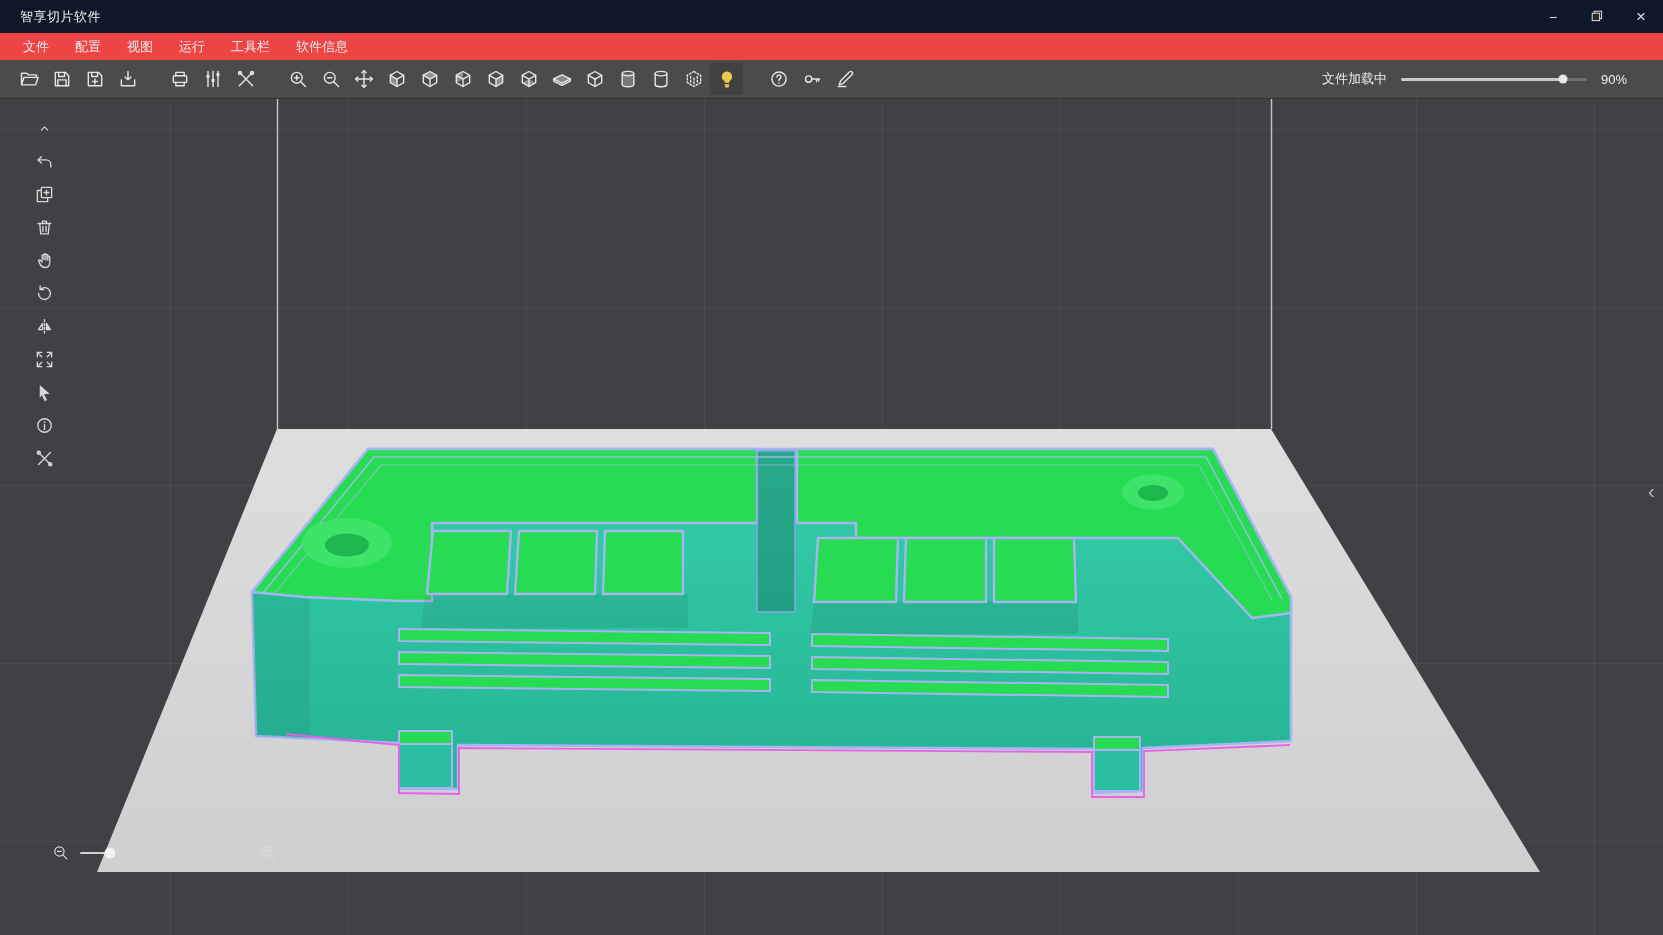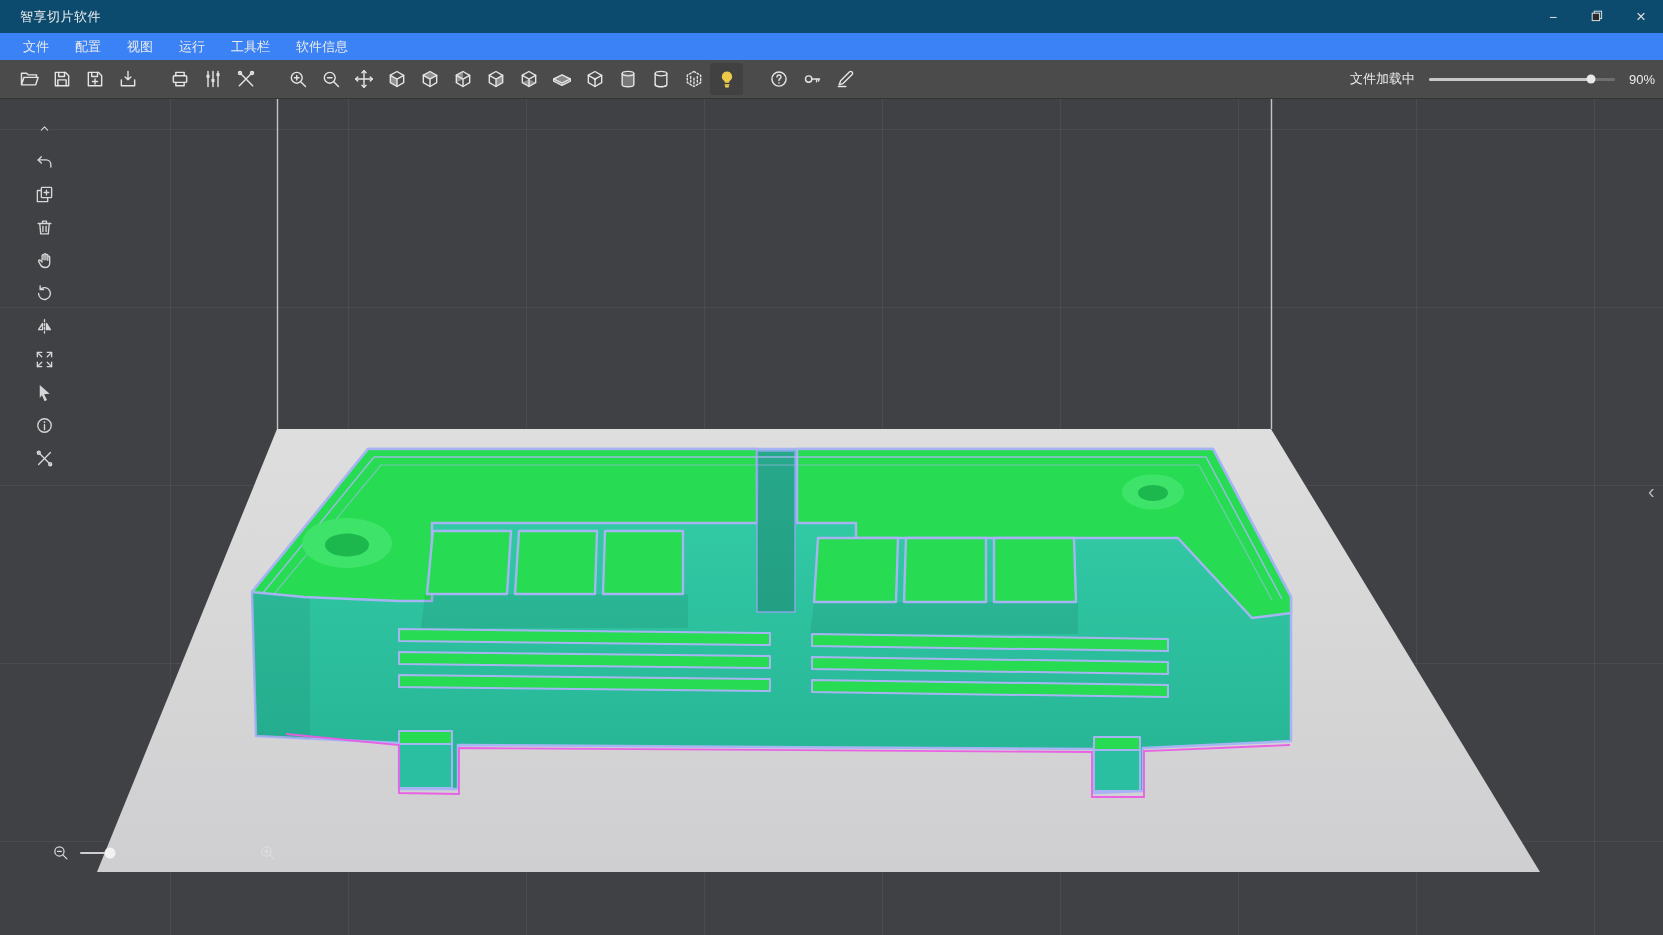--- a/index.html
+++ b/index.html
@@ -5,41 +5,41 @@
   * { box-sizing: border-box; margin: 0; padding: 0; }
   html,body { width:1663px; height:935px; overflow:hidden; }
   body {
     font-family: "Liberation Sans", "DejaVu Sans", sans-serif;
     background:#404144; color:#e8e8e8; font-size:13px;
     -webkit-font-smoothing: antialiased;
   }
   .app { width:1663px; height:935px; display:flex; flex-direction:column; }
 
   
-  .titlebar { height:33px; background:#0c4a6e; display:flex; align-items:center; flex:0 0 33px; }
+  .titlebar { height:33px; background:#0f172a; display:flex; align-items:center; flex:0 0 33px; }
   .titlebar .title { padding-left:20px; font-size:13px; color:#f0f0f0; letter-spacing:.5px; }
   .win-controls { margin-left:auto; display:flex; height:100%; }
   .win-btn { width:44px; height:100%; display:flex; align-items:center; justify-content:center; color:#dddddd; cursor:default; }
   .win-btn span { line-height:1; }
   .min-glyph { font-size:14px; }
   .close-glyph { font-size:17px; }
 
   
-  .menubar { height:27px; background:#3b82f6; display:flex; align-items:center; flex:0 0 27px; padding-left:10px;text-align:right; }
+  .menubar { height:27px; background:#ef4444; display:flex; align-items:center; flex:0 0 27px; padding-left:10px;text-align:right; }
   .menu-item { padding:0 13px; font-size:13px; color:#eaeaea; height:100%; display:flex; align-items:center; }
 
   
   .toolbar { height:39px; background:#4b4b4c; border-bottom:1px solid #343434; display:flex; align-items:center; flex:0 0 39px; padding-left:12px; }
   .tb-groups { display:flex; align-items:center; }
   .tb-group { display:flex; align-items:center; margin-right:19px; }
   .tb-btn { width:33px; height:32px; display:flex; align-items:center; justify-content:center; border-radius:3px; color:#e4e4e4; }
   .tb-btn.active { color:#ffd84a; background:#414141; }
   .icn { display:flex; }
   .icn svg { width:20px; height:20px; display:block; }
-  .progress-area { margin-left:auto; display:flex; align-items:center; gap:14px; padding-right:8px; font-size:13px; color:#ececec; white-space:nowrap; }
+  .progress-area { margin-left:auto; display:flex; align-items:center; gap:14px; padding-right:36px; font-size:13px; color:#ececec; white-space:nowrap; }
   .progress-track { position:relative; width:186px; height:3px; background:#6f6f6f; border-radius:2px; }
   .progress-fill { position:absolute; left:0; top:0; height:100%; background:#c9c9c9; border-radius:2px; }
   .progress-handle { position:absolute; top:50%; transform:translate(-50%,-50%); width:9px; height:9px; border-radius:50%; background:#e8e8e8; }
 
   
   .viewport {
     position:relative; flex:1 1 auto; height:836px; overflow:hidden;
     background-color:#404144;
     background-image:
       linear-gradient(to right, rgba(255,255,255,.05) 1px, transparent 1px),

